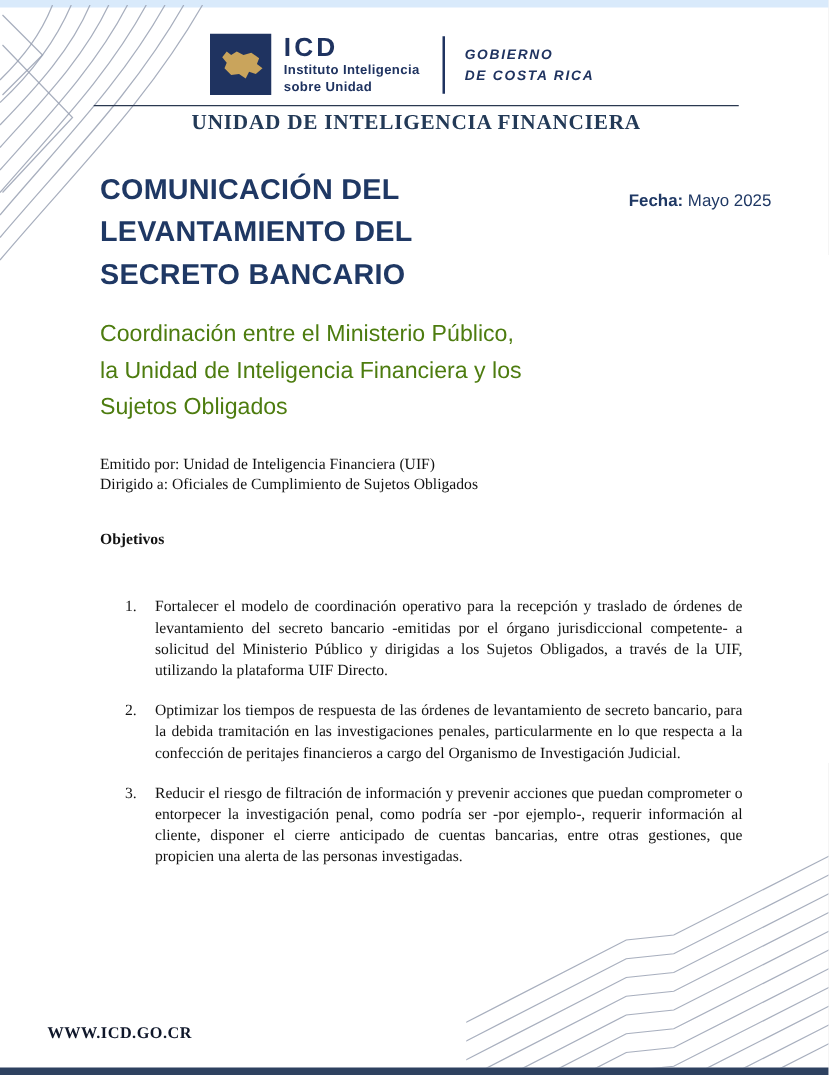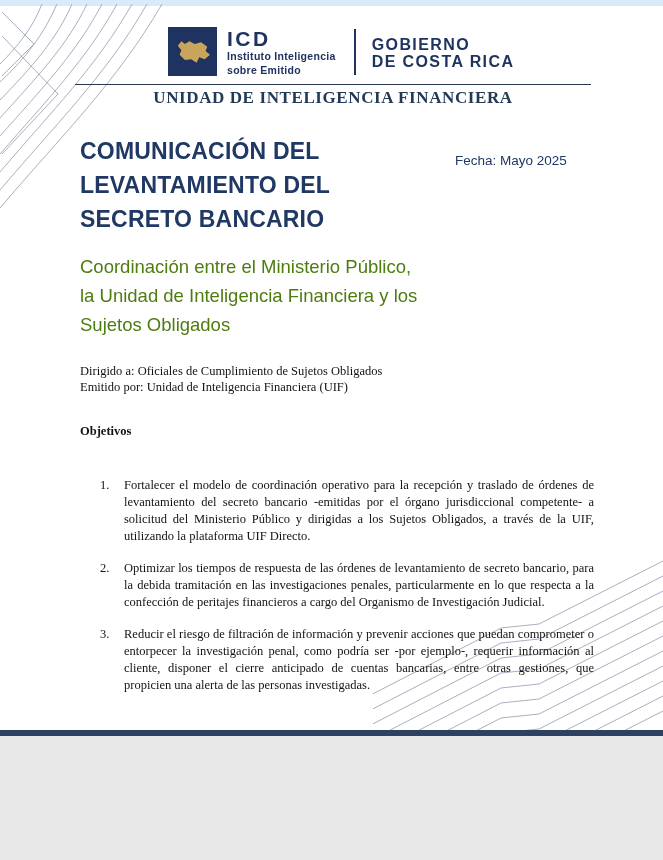--- a/index.html
+++ b/index.html
@@ -1,50 +1,50 @@
 <!DOCTYPE html>
 <html lang="es"><head>
 <meta charset="utf-8">
 <style>
   * { margin:0; padding:0; box-sizing:border-box; }
   html,body { background:#e8e8e8; }
   .page {
-    position:relative; width:663px; height:736px; margin:0 auto;
+    position:relative; width:663px; height:860px; margin:0 auto;
     background:#ffffff; overflow:hidden;
     font-family:"Liberation Sans", sans-serif;
     padding-left:44px;
   }
   
   .top-bar { position:absolute; top:0; left:0; right:0; height:6px; background:#d9eafb; }
   .bottom-bar { position:absolute; bottom:0; left:0; right:0; height:6px; background:#2e4160; }
 
   
   .deco-tl { position:absolute; top:4px; left:0; width:205px; height:215px; }
   .deco-br { position:absolute; right:0; bottom:6px; width:290px; height:170px; }
   .deco-tl path, .deco-br path { fill:none; stroke:#99a1b3; stroke-width:1; opacity:.85; }
 
   
   .logo-row { position:absolute; top:27px; left:168px; display:flex; align-items:flex-start; }
   .logo-mark { width:49px; height:49px; background:#1f3360; flex:0 0 auto; display:flex; align-items:center; justify-content:center; }
   .logo-text { margin-left:10px; color:#1f3360; padding-top:1px; }
   .logo-acronym { font-size:21px; font-weight:bold; letter-spacing:2.5px; line-height:22px; }
   .logo-inst { font-size:10.5px; font-weight:bold; line-height:13.5px; letter-spacing:.3px; }
   .hdr-divider { width:2px; height:46px; background:#1f3360; margin:2px 16px 0 18px; }
-  .gov { color:#1f3360; font-size:16px; font-weight:bold; letter-spacing:1.4px; line-height:17px; padding-top:9px; }
+  .gov { color:#1f3360; font-size:11px; font-weight:bold; letter-spacing:1.4px; line-height:17px; padding-top:9px;font-style:italic; }
   .hdr-rule { position:absolute; top:84px; left:75px; width:516px; border-top:1.6px solid #2a3850; }
   .unit-banner {
     position:absolute; top:88px; left:75px; width:516px; text-align:center;
     font-family:"Liberation Serif", serif; font-weight:bold; font-size:17px;
     letter-spacing:.6px; color:#233a57;
   }
 
   
   .doc-title { position:absolute; top:134px; left:80px; color:#1f3864; font-size:23px; line-height:34px; font-weight:bold; letter-spacing:.2px; }
   .date-line { position:absolute; top:153px; left:455px; color:#1f3864; font-size:13.5px; }
-  .date-line .lbl { font-weight:normal; }
+  .date-line .lbl { font-weight:bold;margin-left:48px; }
 
   .subtitle { position:absolute; top:252px; left:80px; color:#4d7c0f; font-size:18.5px; line-height:29px; font-weight:400; }
 
   .meta { position:absolute; top:363px; left:80px; font-family:"Liberation Serif", serif; font-size:12.5px; line-height:16px; color:#121212; }
 
   .objectives-heading { position:absolute; top:424px; left:80px; font-family:"Liberation Serif", serif; font-size:12.5px; font-weight:bold; color:#121212; }
 
   .objectives { position:absolute; top:477px; left:100px; width:494px; list-style:none; }
   .objective-item { position:relative; padding-left:24px; margin-bottom:15px;
     font-family:"Liberation Serif", serif; font-size:12.5px; line-height:17px; color:#121212;
@@ -93,21 +93,21 @@
   <header>
     <div class="logo-row">
       <div class="logo-mark">
         <svg width="40" height="34" viewBox="0 0 44 38" aria-hidden="true">
           <path d="M5 12 L9 7 L13 10 L18 7 L24 10 L31 8 L38 13 L36 18 L41 22 L35 27 L29 25 L26 31 L20 27 L13 28 L7 22 L9 17 Z" fill="#c9a45c"></path>
         </svg>
       </div>
       <div class="logo-text">
         <div class="logo-acronym">ICD</div>
         <div class="logo-inst">Instituto Inteligencia</div>
-        <div class="logo-inst">sobre Emitido</div>
+        <div class="logo-inst">sobre Unidad</div>
       </div>
       <div class="hdr-divider"></div>
       <div class="gov">
         <div>GOBIERNO</div>
         <div>DE COSTA RICA</div>
       </div>
     </div>
     <div class="hdr-rule"></div>
     <div class="unit-banner">UNIDAD DE INTELIGENCIA FINANCIERA</div>
   </header>
@@ -124,22 +124,22 @@
       <span>Mayo 2025</span>
     </div>
 
     <h2 class="subtitle">
       <div>Coordinación entre el Ministerio Público,</div>
       <div>la Unidad de Inteligencia Financiera y los</div>
       <div>Sujetos Obligados</div>
     </h2>
 
     <div class="meta">
+      <div><span>Emitido por:</span> <span>Unidad de Inteligencia Financiera (UIF)</span></div>
       <div><span>Dirigido a:</span> <span>Oficiales de Cumplimiento de Sujetos Obligados</span></div>
-      <div><span>Emitido por:</span> <span>Unidad de Inteligencia Financiera (UIF)</span></div>
     </div>
 
     <div class="objectives-heading">Objetivos</div>
 
     <ol class="objectives">
       <li class="objective-item">
         <span class="num">1.</span>
         <span class="txt">Fortalecer el modelo de coordinación operativo para la recepción y traslado de órdenes de levantamiento del secreto bancario -emitidas por el órgano jurisdiccional competente- a solicitud del Ministerio Público y dirigidas a los Sujetos Obligados, a través de la UIF, utilizando la plataforma UIF Directo.</span>
       </li>
       <li class="objective-item">

